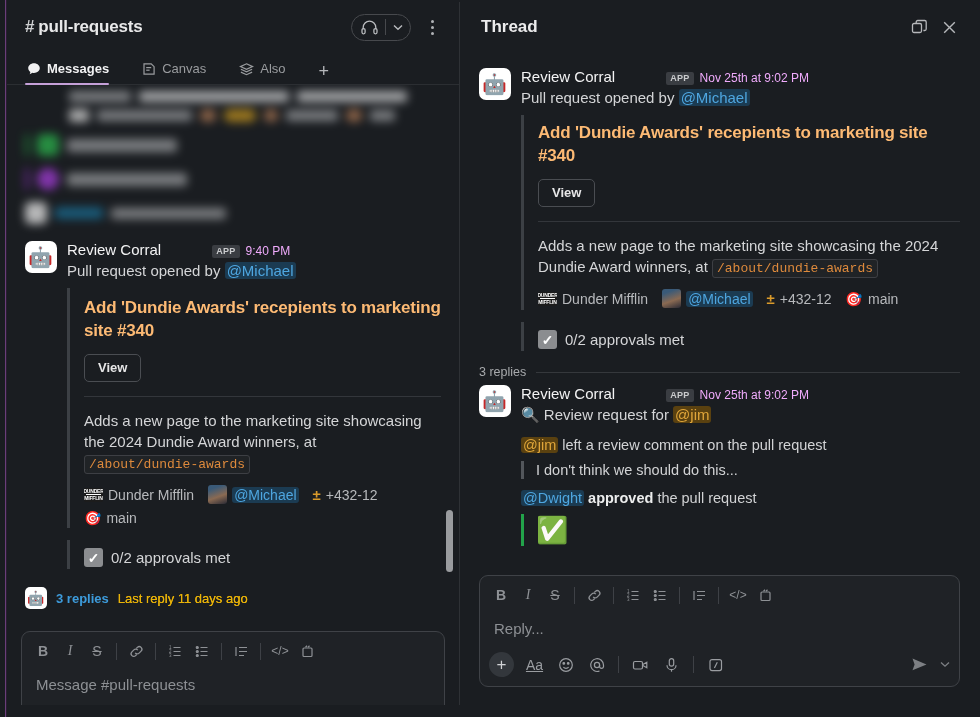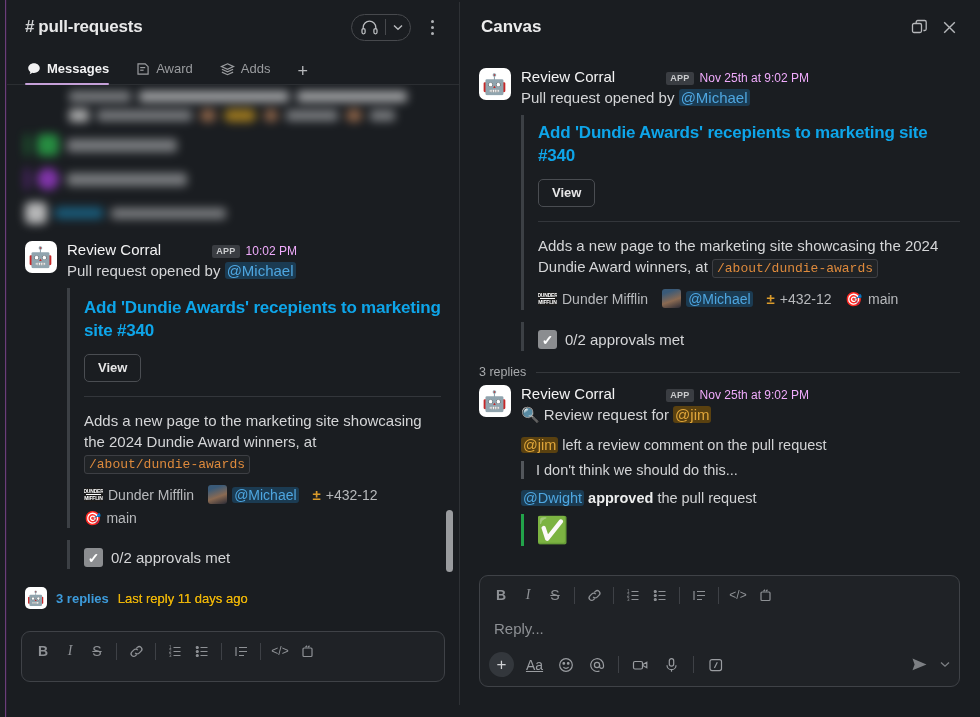--- a/index.html
+++ b/index.html
@@ -57,21 +57,21 @@
   .huddle-chev { padding: 0 7px; display: flex; align-items: center; }
   .kebab {
     width: 26px; height: 28px; margin-left: 8px;
     display: flex; flex-direction: column; align-items: center; justify-content: center;
     gap: 3px;
   }
   .kebab i { width: 3px; height: 3px; border-radius: 50%; background: #b0b2b6; display:block;}
 
   .ch-tabs {
     height: 33px;
-    display: flex; align-items: flex-end; gap: 6px;
+    display: flex; align-items: flex-end; gap: 12px;
     padding: 0 18px;
     border-bottom: 1px solid #2b2e32;
   }
   .tab {
     display: flex; align-items: center; gap: 6px;
     height: 31px;
     padding: 0 11px 0 2px;
     font-size: 13px; color: #9a9c9f;
     position: relative;
   }
@@ -143,21 +143,21 @@
     color: #e0a63a; background: #5a4110; border-radius: 3px;
     padding: 0 2px; font-weight: normal;
   }
 
   .attach {
     border-left: 3px solid #3c4045;
     padding: 8px 0 2px 14px;
     margin-top: 6px;
   }
   .attach-title {
-    font-size: 17px; font-weight: bold; color: #0ea5e9;
+    font-size: 17px; font-weight: bold; color: #fdba74;
     line-height: 23px; letter-spacing: -0.2px;
   }
   .view-btn {
     display: inline-block; margin-top: 12px;
     padding: 5px 13px 6px 13px;
     border: 1px solid #4a4d52; border-radius: 5px;
     font-size: 13px; font-weight: bold; color: #e6e6e7;
     background: transparent;
   }
   .attach-divider {
@@ -386,31 +386,31 @@
         <span class="tab-underline"></span>
       </div>
       <div class="tab">
         <span>
           <svg width="14" height="14" viewBox="0 0 14 14" fill="none" stroke="#9a9c9f" stroke-width="1.2">
             <path d="M2 1.8h7.2l2.9 2.9v7.5H2z"></path>
               <path d="M4.2 5.6h5"></path>
               <path d="M4.2 8.2h3.4"></path>
           </svg>
         </span>
-        <span>Award</span>
+        <span>Canvas</span>
       </div>
       <div class="tab">
         <span>
           <svg width="15" height="14" viewBox="0 0 15 14" fill="none" stroke="#9a9c9f" stroke-width="1.2">
             <path d="M7.5 1.8 13.6 4.6 7.5 7.4 1.4 4.6z"></path>
               <path d="M1.9 7.3 7.5 9.9l5.6-2.6"></path>
               <path d="M1.9 10.1 7.5 12.7l5.6-2.6"></path>
           </svg>
         </span>
-        <span>Adds</span>
+        <span>Also</span>
       </div>
       <div class="tab-plus">+</div>
     </div>
 
     <div class="ch-scroll">
 
       <div class="blurred">
         <div class="bl-line bl-row-head">
           <div class="bl-txt" style="width:62px"></div>
           <div class="bl-txt" style="width:150px;background:#cfd0d2"></div>
@@ -442,21 +442,21 @@
           <div class="bl-txt" style="width:115px"></div>
         </div>
       </div>
 
       <div class="msg">
         <div class="avatar">🤖</div>
         <div class="msg-body">
           <div class="msg-head">
             <span class="author">Review Corral</span>
             <span class="app-badge">APP</span>
-            <span class="ts">10:02 PM</span>
+            <span class="ts">9:40 PM</span>
           </div>
           <div class="sub-line">
             <span>Pull request opened by</span>
             <span class="mention">@Michael</span>
           </div>
 
           <div class="attach">
             <div class="attach-title">Add 'Dundie Awards' recepients to marketing site #340</div>
             <div class="view-btn">View</div>
             <div class="attach-divider"></div>
@@ -546,32 +546,33 @@
           </div>
           <div class="fmt-sep"></div>
           <div class="fmt-btn" style="font-size:12px">&lt;/&gt;</div>
           <div class="fmt-btn">
             <svg width="15" height="15" viewBox="0 0 15 15" fill="none" stroke="#8e9195" stroke-width="1.2">
                 <rect x="3" y="4" width="9" height="8.5" rx="1"></rect>
                 <path d="M5.5 3.2 7 1.8M8 3.2 9.5 1.8"></path>
               </svg>
           </div>
         </div>
+        <div class="composer-input">Message #pull-requests</div>
         <div class="action-bar">
 
           <div class="act-spacer"></div>
 
         </div>
       </div>
     </div>
   </div>
 
   <div class="thread">
     <div class="th-header">
-      <span class="th-title">Canvas</span>
+      <span class="th-title">Thread</span>
       <span class="th-spacer"></span>
       <span class="th-ico">
         <svg width="17" height="17" viewBox="0 0 17 17" fill="none" stroke="#b6b8bb" stroke-width="1.3">
           <rect x="1.5" y="4.5" width="9" height="9" rx="1.5"></rect>
           <path d="M5.2 4.3V3a1.5 1.5 0 0 1 1.5-1.5h7A1.5 1.5 0 0 1 15.2 3v7a1.5 1.5 0 0 1-1.5 1.5h-1.3"></path>
         </svg>
       </span>
       <span class="th-ico">
         <svg width="17" height="17" viewBox="0 0 17 17" fill="none" stroke="#b6b8bb" stroke-width="1.4">
           <path d="M3.2 3.2 13.8 13.8M13.8 3.2 3.2 13.8"></path>

